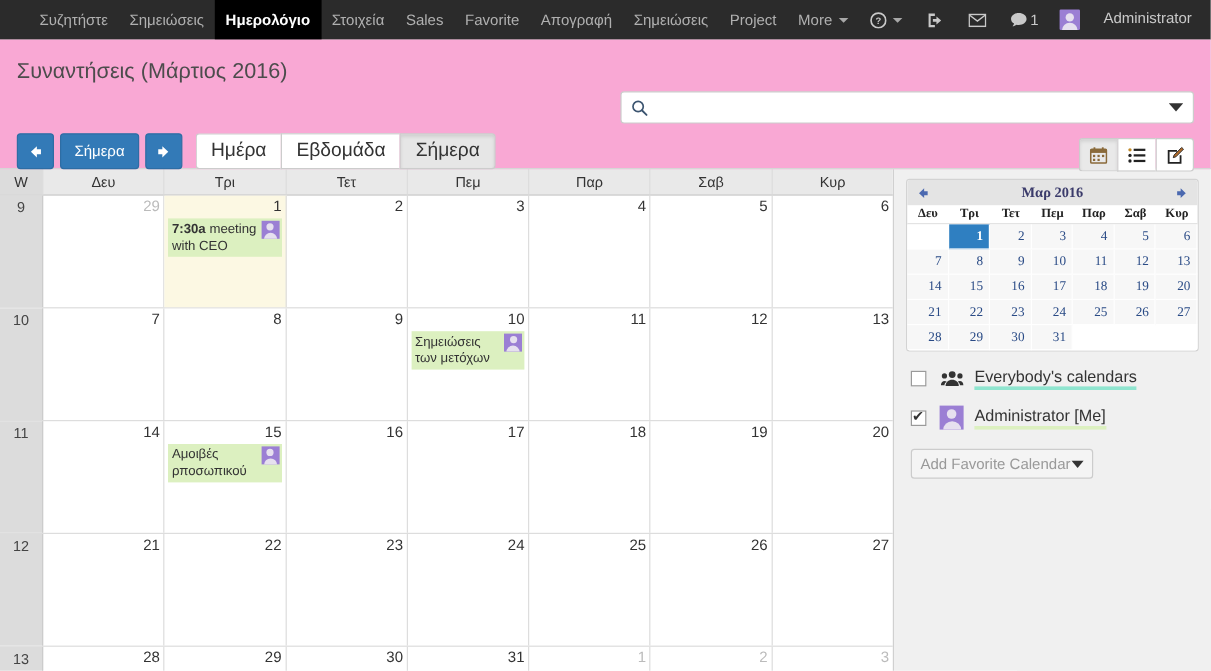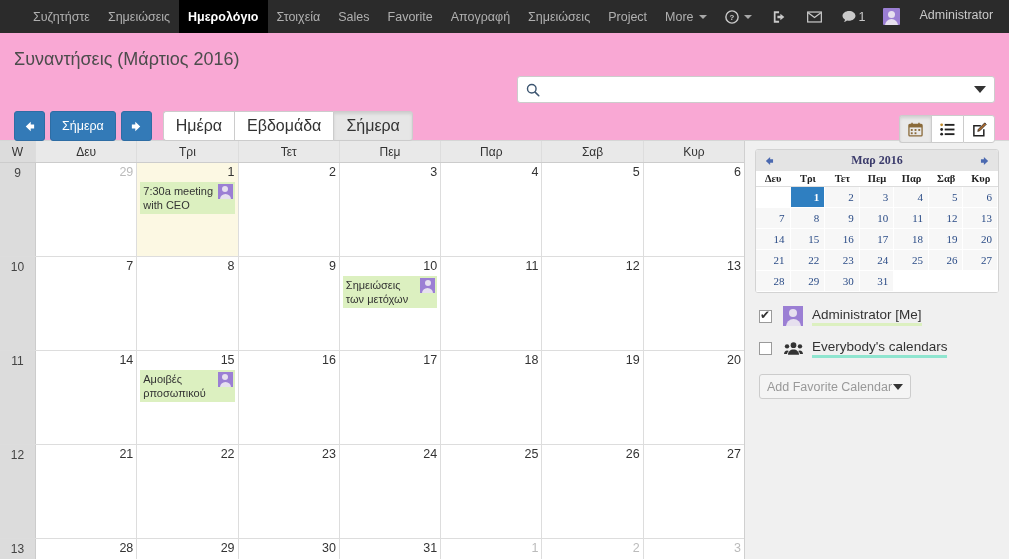--- a/index.html
+++ b/index.html
@@ -172,21 +172,21 @@
   .event .ev-avatar::before {
     content: ""; position: absolute;
     width: 6px; height: 6px; border-radius: 50%;
     background: #e6e0ef; left: 4.5px; top: 2px;
   }
   .event .ev-avatar::after {
     content: ""; position: absolute;
     width: 11px; height: 7px; border-radius: 6px 6px 0 0;
     background: #e6e0ef; left: 2px; top: 9.5px;
   }
-  .event b { font-weight: normal; }
+  .event b { font-weight: bold; }
 
   
   #sidebar { flex: 1; background: #f0f0f0; padding: 8px 10px; }
   #mini-cal {
     background: #fff; border: 1px solid #d3d3d3; border-radius: 3px;
     font-family: "Liberation Serif", serif;
     padding: 0; overflow: hidden;
   }
   #mini-head {
     height: 21px; background: #e4e4e4;
@@ -595,40 +595,40 @@
             <div class="">31</div>
             <div class="blank"></div>
             <div class="blank"></div>
             <div class="blank"></div>
           </div>
         </div>
     </div>
 
     <div id="cal-list">
         <div class="cal-opt">
-          <span class="cb checked"></span>
-          <span class="ic">
-            <span class="avatar-md"></span>
-          </span>
-          <span class="lbl" style="border-bottom-color: rgb(220, 240, 192);">Administrator [Me]</span>
-        </div>
-        <div class="cal-opt">
           <span class="cb"></span>
           <span class="ic">
             <svg width="19" height="15" viewBox="0 0 20 15">
               <circle cx="10" cy="4" r="3" fill="#333"></circle>
               <path d="M4.2 14c0-3.2 2.6-5.4 5.8-5.4s5.8 2.2 5.8 5.4z" fill="#333"></path>
               <circle cx="3.2" cy="5.2" r="2.3" fill="#333"></circle>
               <path d="M0 13.4c0-2.3 1.5-3.9 3.4-3.9 .6 0 1.2.2 1.7.5-1.2 1-1.9 2.2-1.9 3.4z" fill="#333"></path>
               <circle cx="16.8" cy="5.2" r="2.3" fill="#333"></circle>
               <path d="M20 13.4c0-2.3-1.5-3.9-3.4-3.9-.6 0-1.2.2-1.7.5 1.2 1 1.9 2.2 1.9 3.4z" fill="#333"></path>
             </svg>
           </span>
           <span class="lbl teal" style="border-bottom-color: rgb(143, 229, 207);">Everybody's calendars</span>
         </div>
+        <div class="cal-opt">
+          <span class="cb checked"></span>
+          <span class="ic">
+            <span class="avatar-md"></span>
+          </span>
+          <span class="lbl" style="border-bottom-color: rgb(220, 240, 192);">Administrator [Me]</span>
+        </div>
       </div>
 
     <div id="add-fav">
       <span class="ph">Add Favorite Calendar</span>
       <span class="ac"></span>
     </div>
   </div>
 </div>
 
 </body></html>

